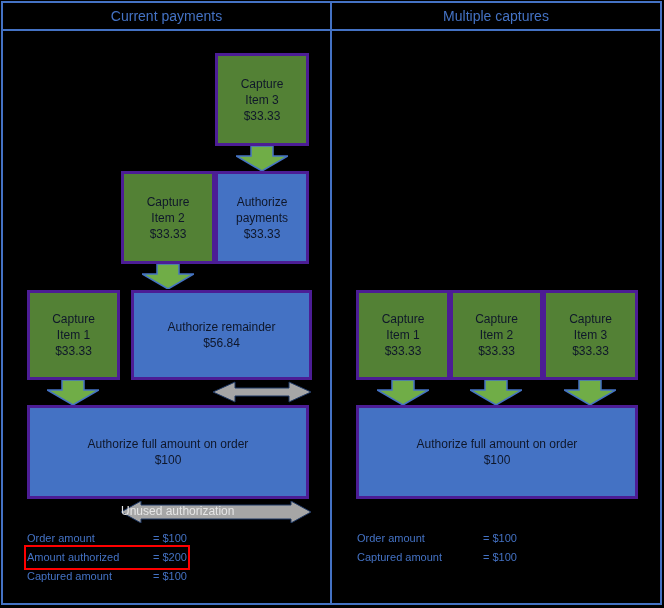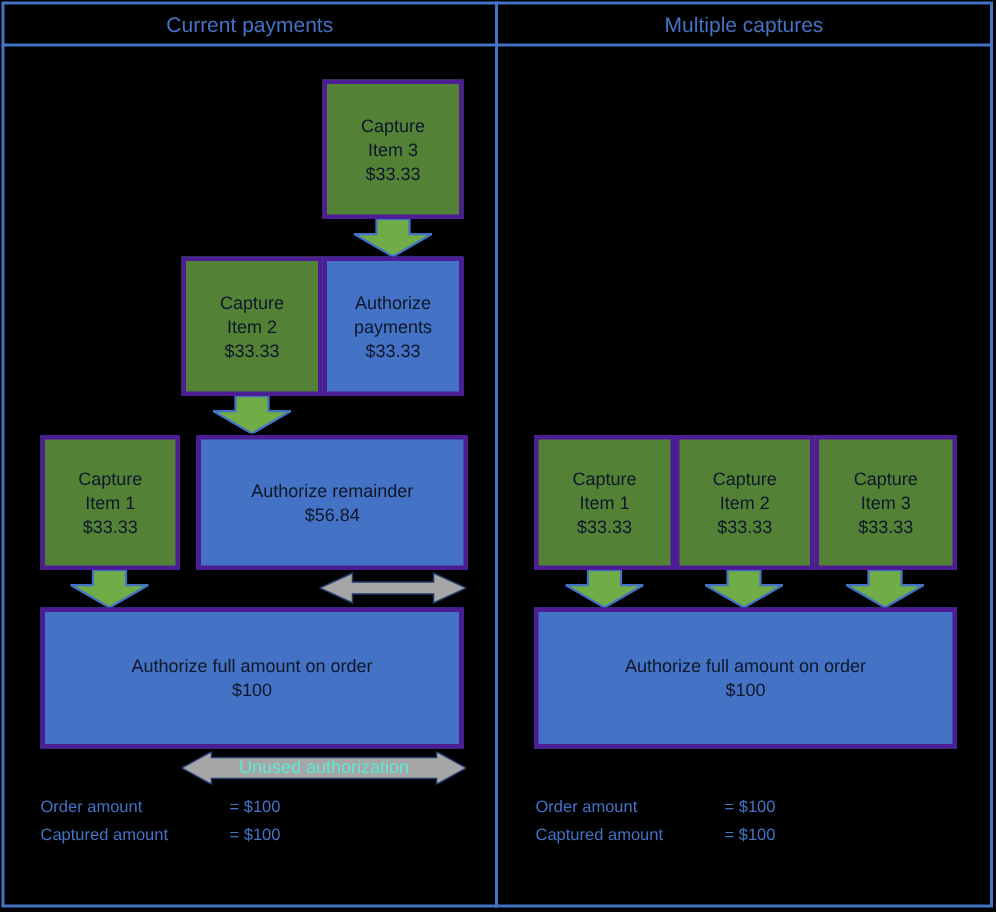--- a/index.html
+++ b/index.html
@@ -49,21 +49,21 @@
   .a-l2 { left:142px; top:264px; }
   .a-l3 { left:47px;  top:380px; }
   .a-r1 { left:377px; top:380px; }
   .a-r2 { left:470px; top:380px; }
   .a-r3 { left:564px; top:380px; }
   .a-gray1 { left:213px; top:381px; }
 
   .unused-wrap { position:absolute; left:121px; top:501px; width:190px; height:22px; }
   .unused-label {
     position:absolute; left:0; top:3px; width:100%; height:25px; line-height:15px;
-    color:#5eead4; font-size:12px; text-align:center;
+    color:#e5e5e5; font-size:12px; 
   }
 
   .summary { position:absolute; top:529px; color:#4472C4; font-size:11px; }
   .summary-left  { left:27px; }
   .summary-right { left:357px; }
   .s-row { height:19px; line-height:19px; width:fit-content; white-space:nowrap; }
   .s-row.hl { outline:2px solid #FF0000; outline-offset:1px; }
   .s-label { display:inline-block; width:126px; }
 </style>
 </head>
@@ -129,20 +129,23 @@
     <svg width="190" height="22" style="position:absolute;left:0;top:0;">
       <polygon points="0,11 20,0 20,4 170,4 170,0 190,11 170,22 170,18 20,18 20,22" fill="#A6A6A6" stroke="#1F3864" stroke-width="1"></polygon>
     </svg>
     <div class="unused-label">Unused authorization</div>
   </div>
 
   <div class="summary summary-left">
     <div class="s-row">
       <span class="s-label">Order amount</span><span>= $100</span>
     </div>
+    <div class="s-row hl">
+      <span class="s-label">Amount authorized</span><span>= $200</span>
+    </div>
     <div class="s-row">
       <span class="s-label">Captured amount</span><span>= $100</span>
     </div>
   </div>
 
   <div class="box green r-cap1">
     <div>Capture</div>
     <div>Item 1</div>
     <div>$33.33</div>
   </div>

